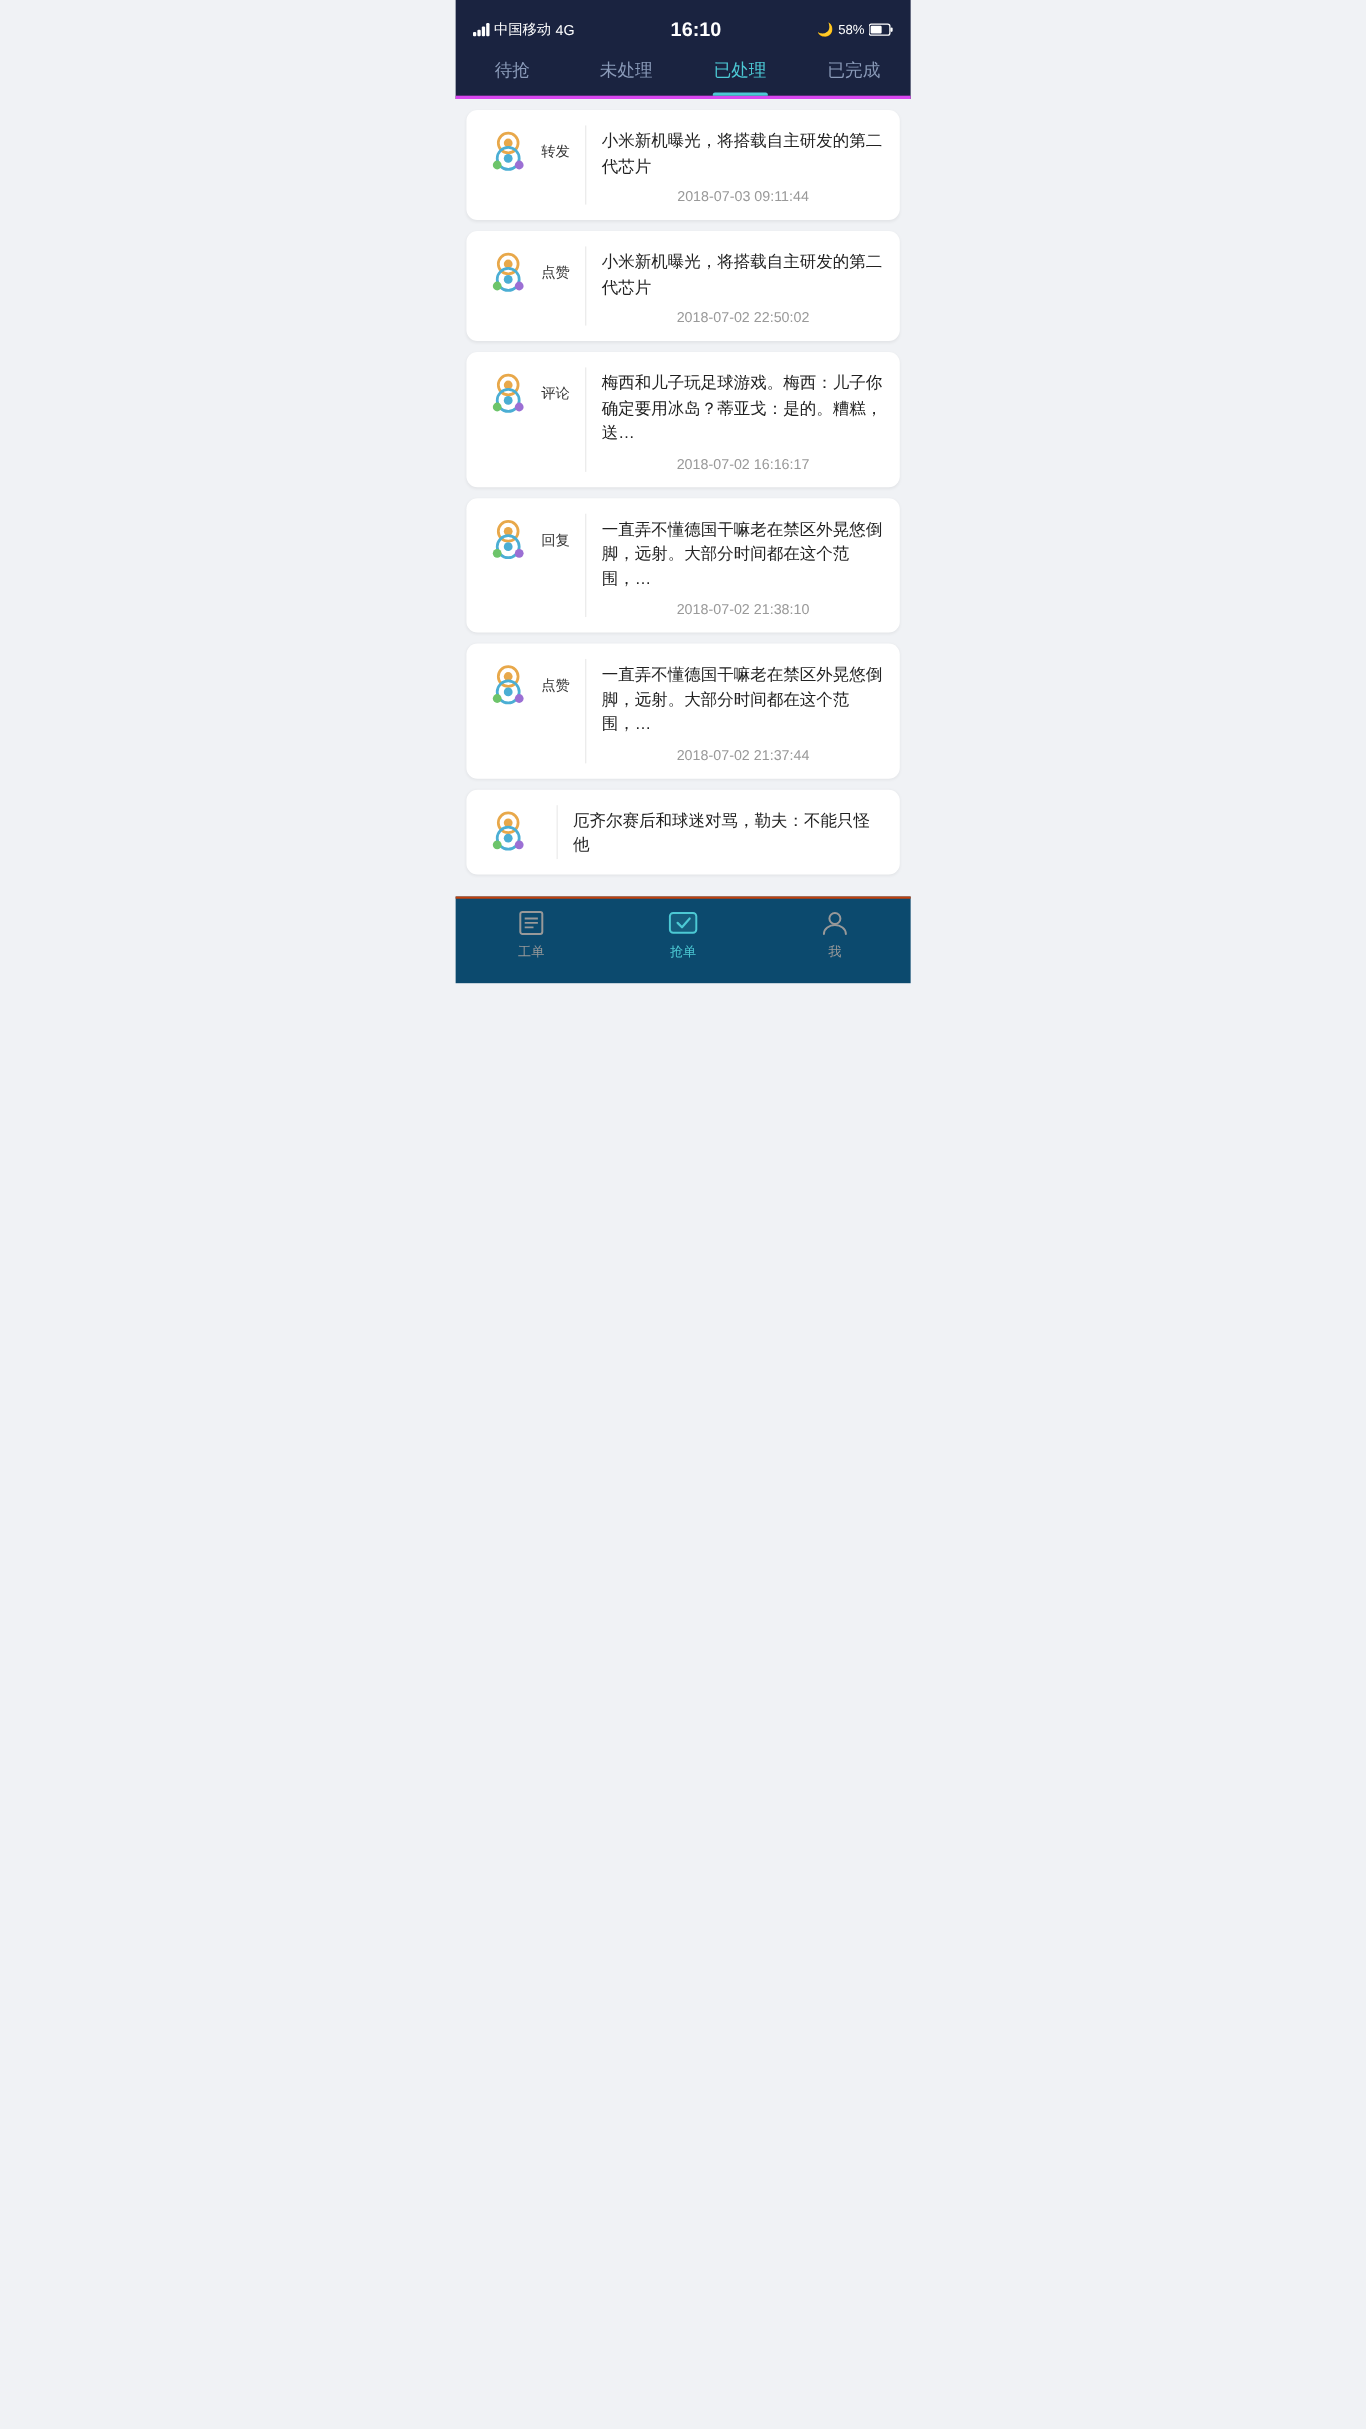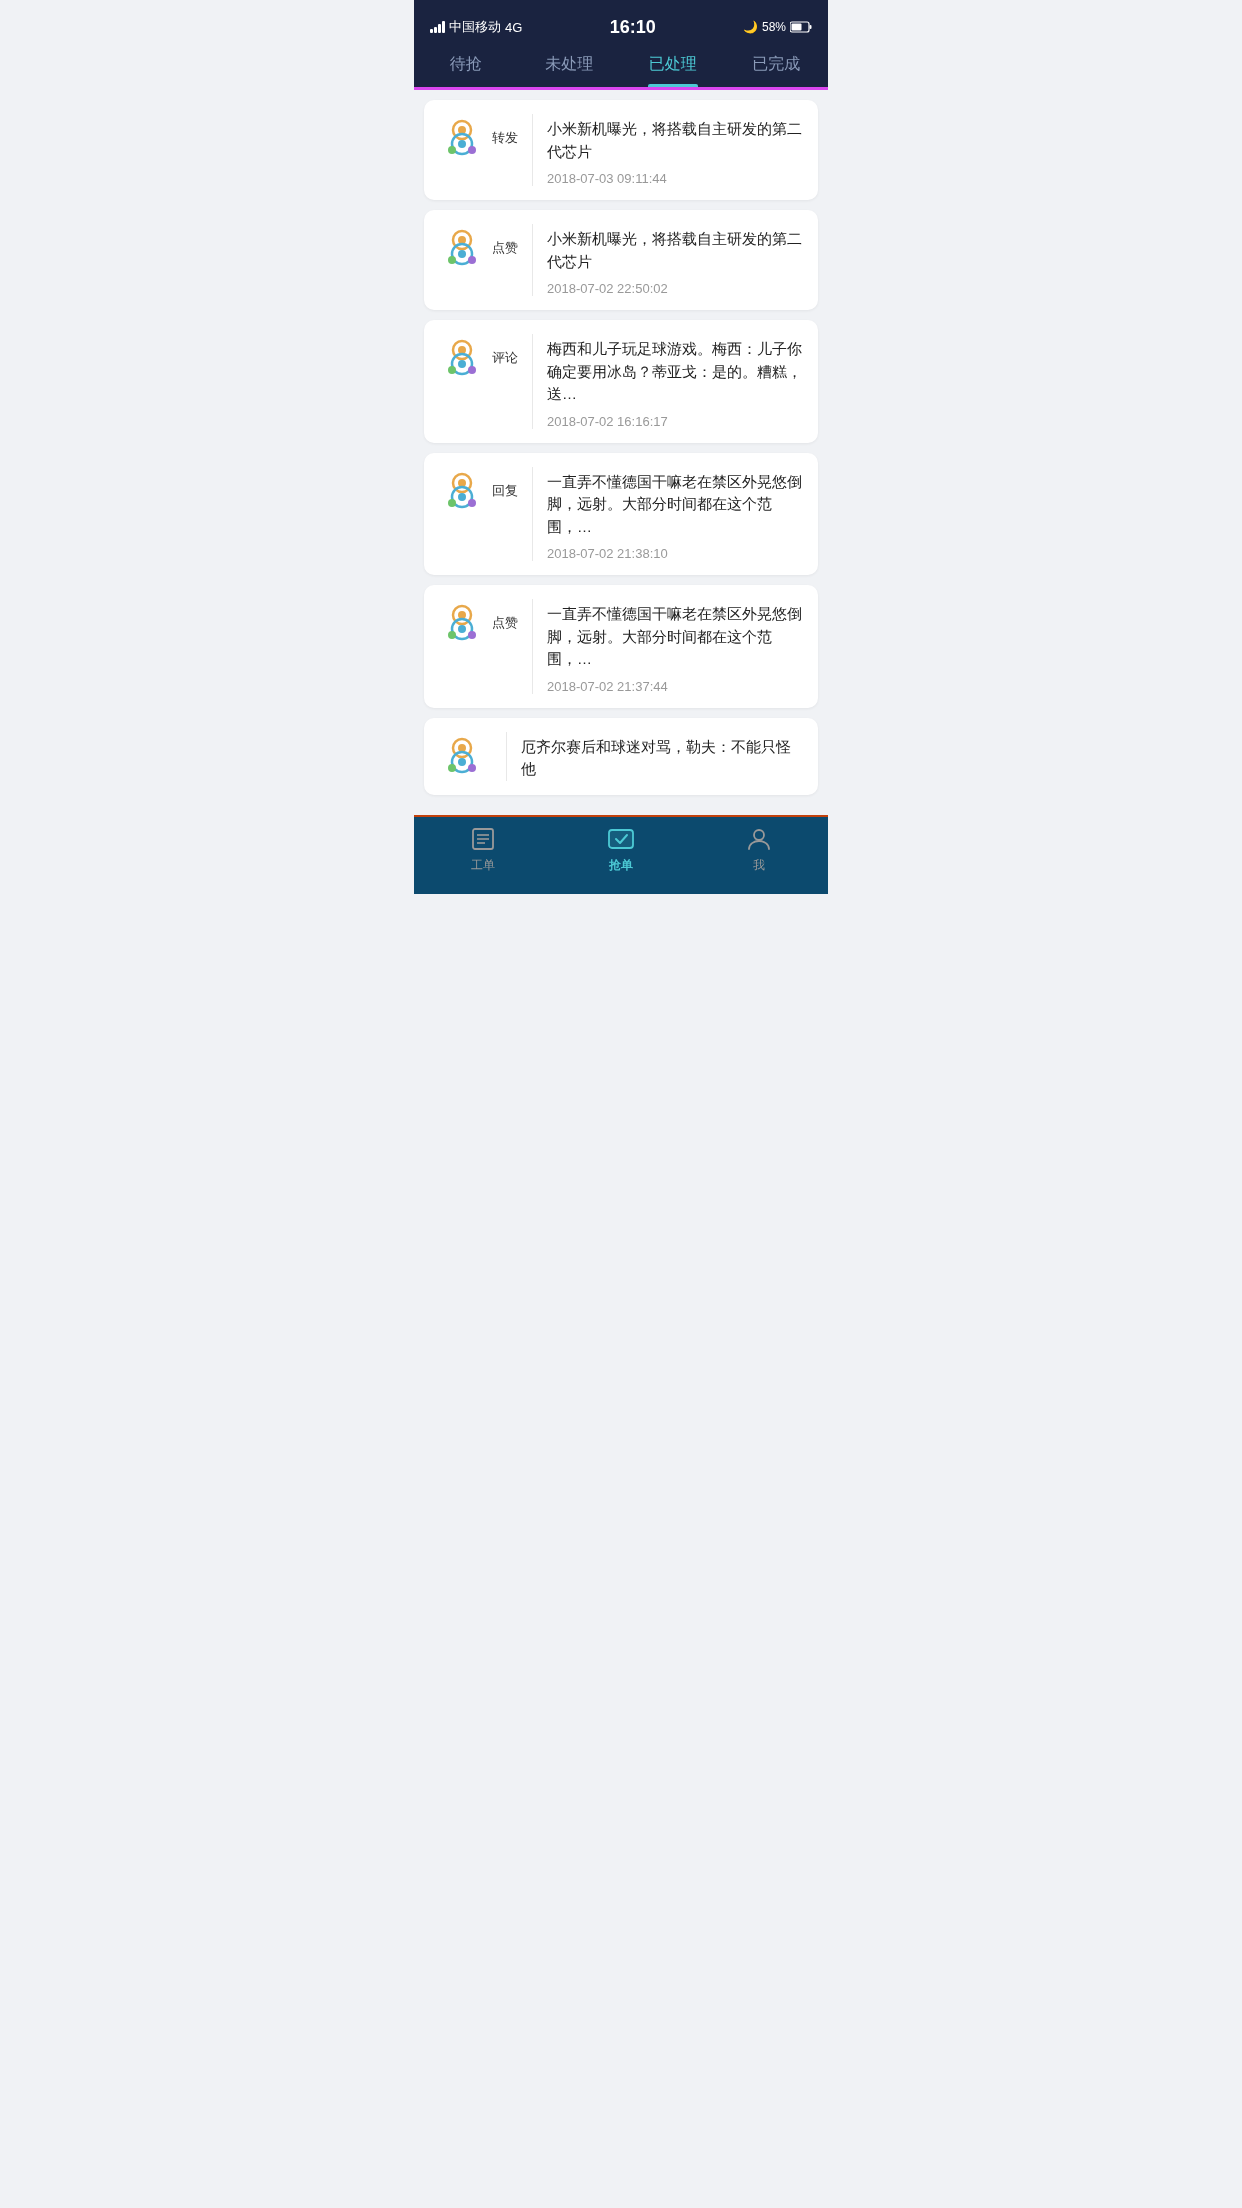--- a/index.html
+++ b/index.html
@@ -99,20 +99,21 @@
       align-self: stretch;
       margin: 0 2px;
     }
     .card-right {
       flex: 1;
       display: flex;
       flex-direction: column;
       gap: 8px;
       justify-content: center;
       padding-top: 4px;
+      align-items: center;
     }
     .card-title {
       font-size: 15px;
       color: #222;
       line-height: 1.5;
     }
     .card-time {
       font-size: 13px;
       color: #999;
     }
@@ -136,21 +137,20 @@
     .nav-icon {
       width: 28px;
       height: 28px;
     }
     .nav-label {
       font-size: 12px;
       color: #999;
     }
     .nav-item.active .nav-label {
       color: #4cc9d4;
-      font-weight: bold;
     }
   </style>
 </head>
 <body>
 
 <div class="status-bar">
   <div class="status-left">
     <div class="signal-bars">
       <div class="signal-bar" style="height:4px;"></div>
       <div class="signal-bar" style="height:6px;"></div>

